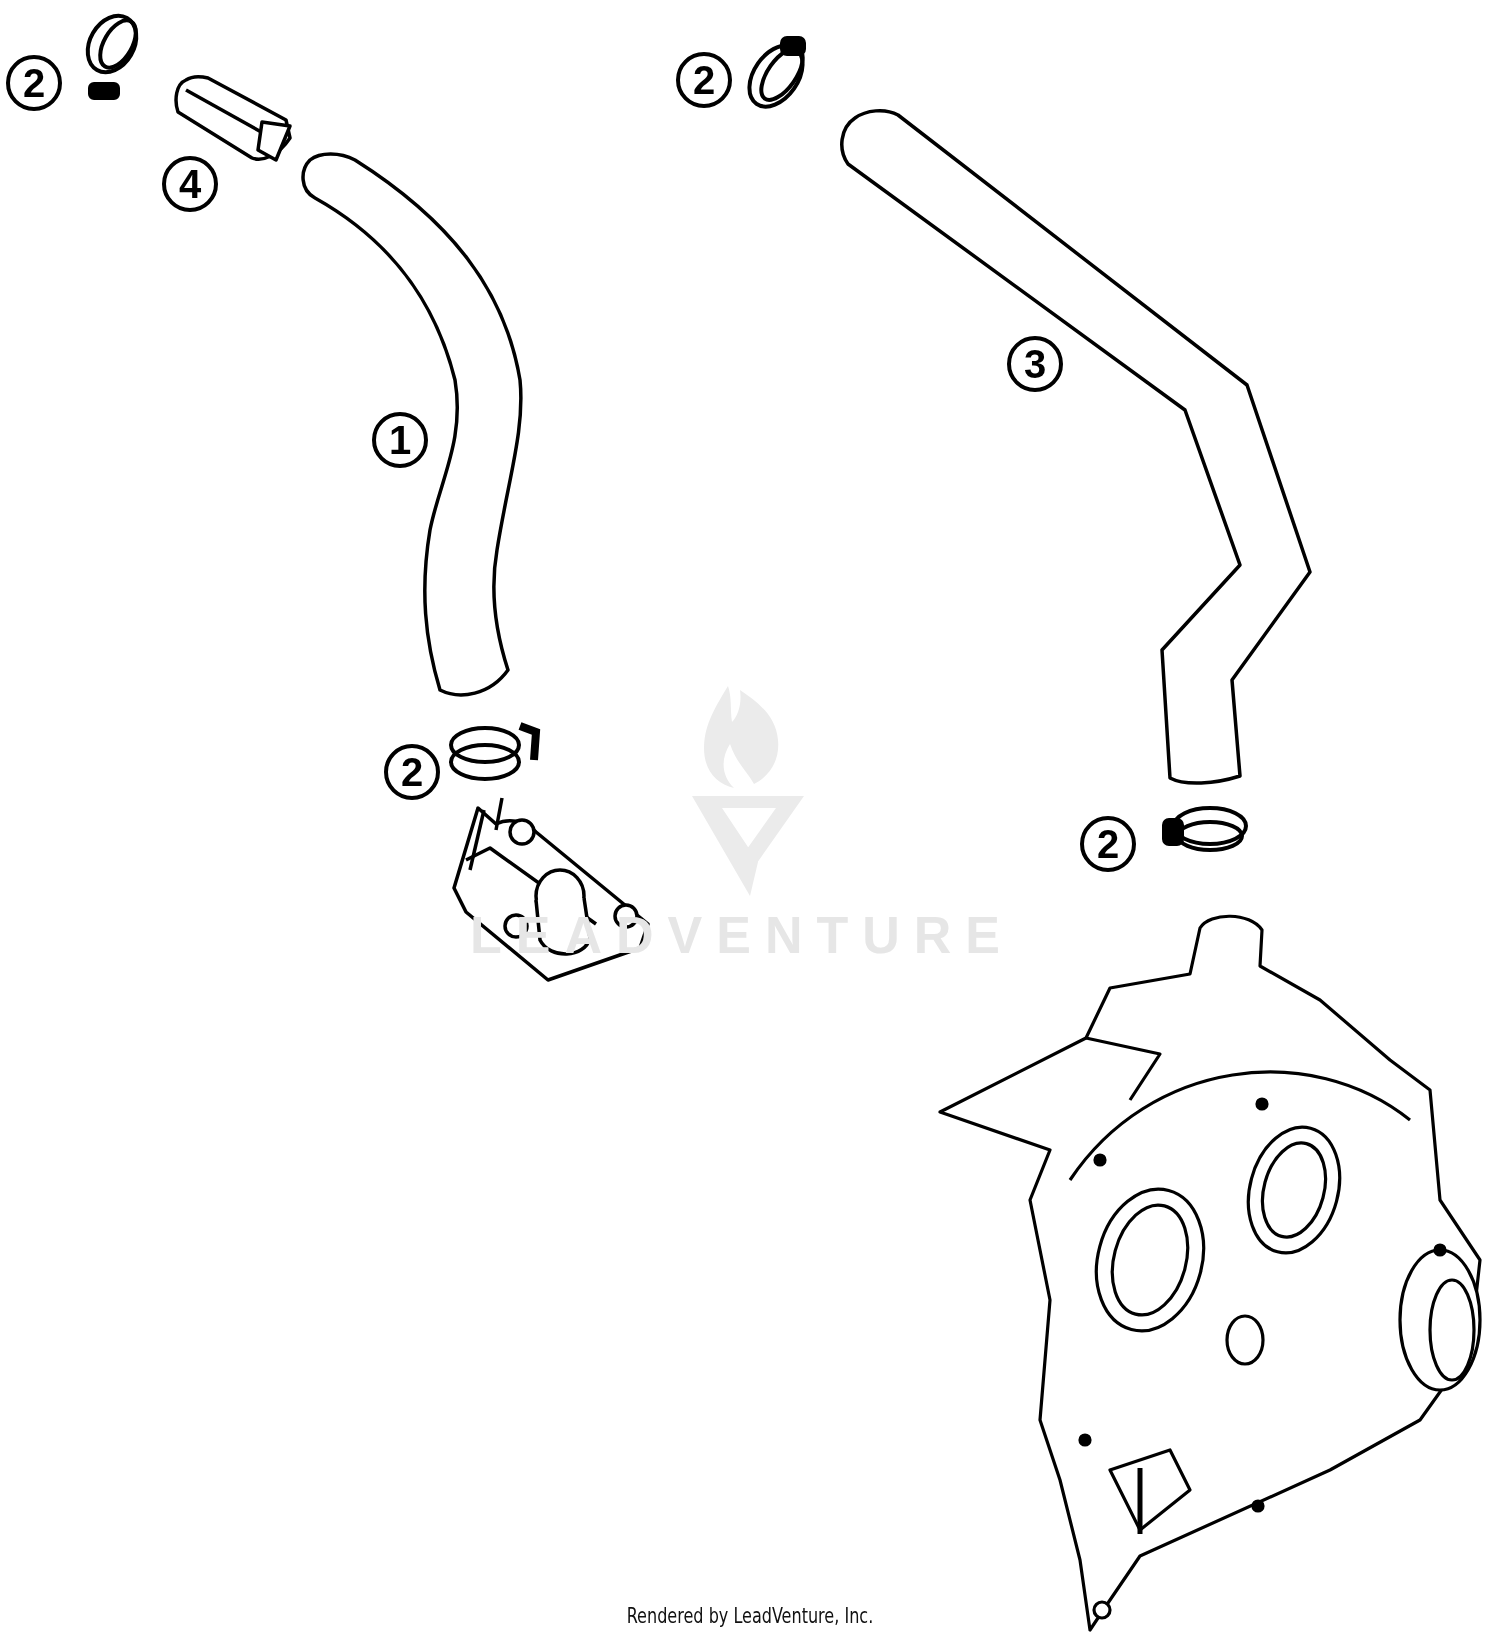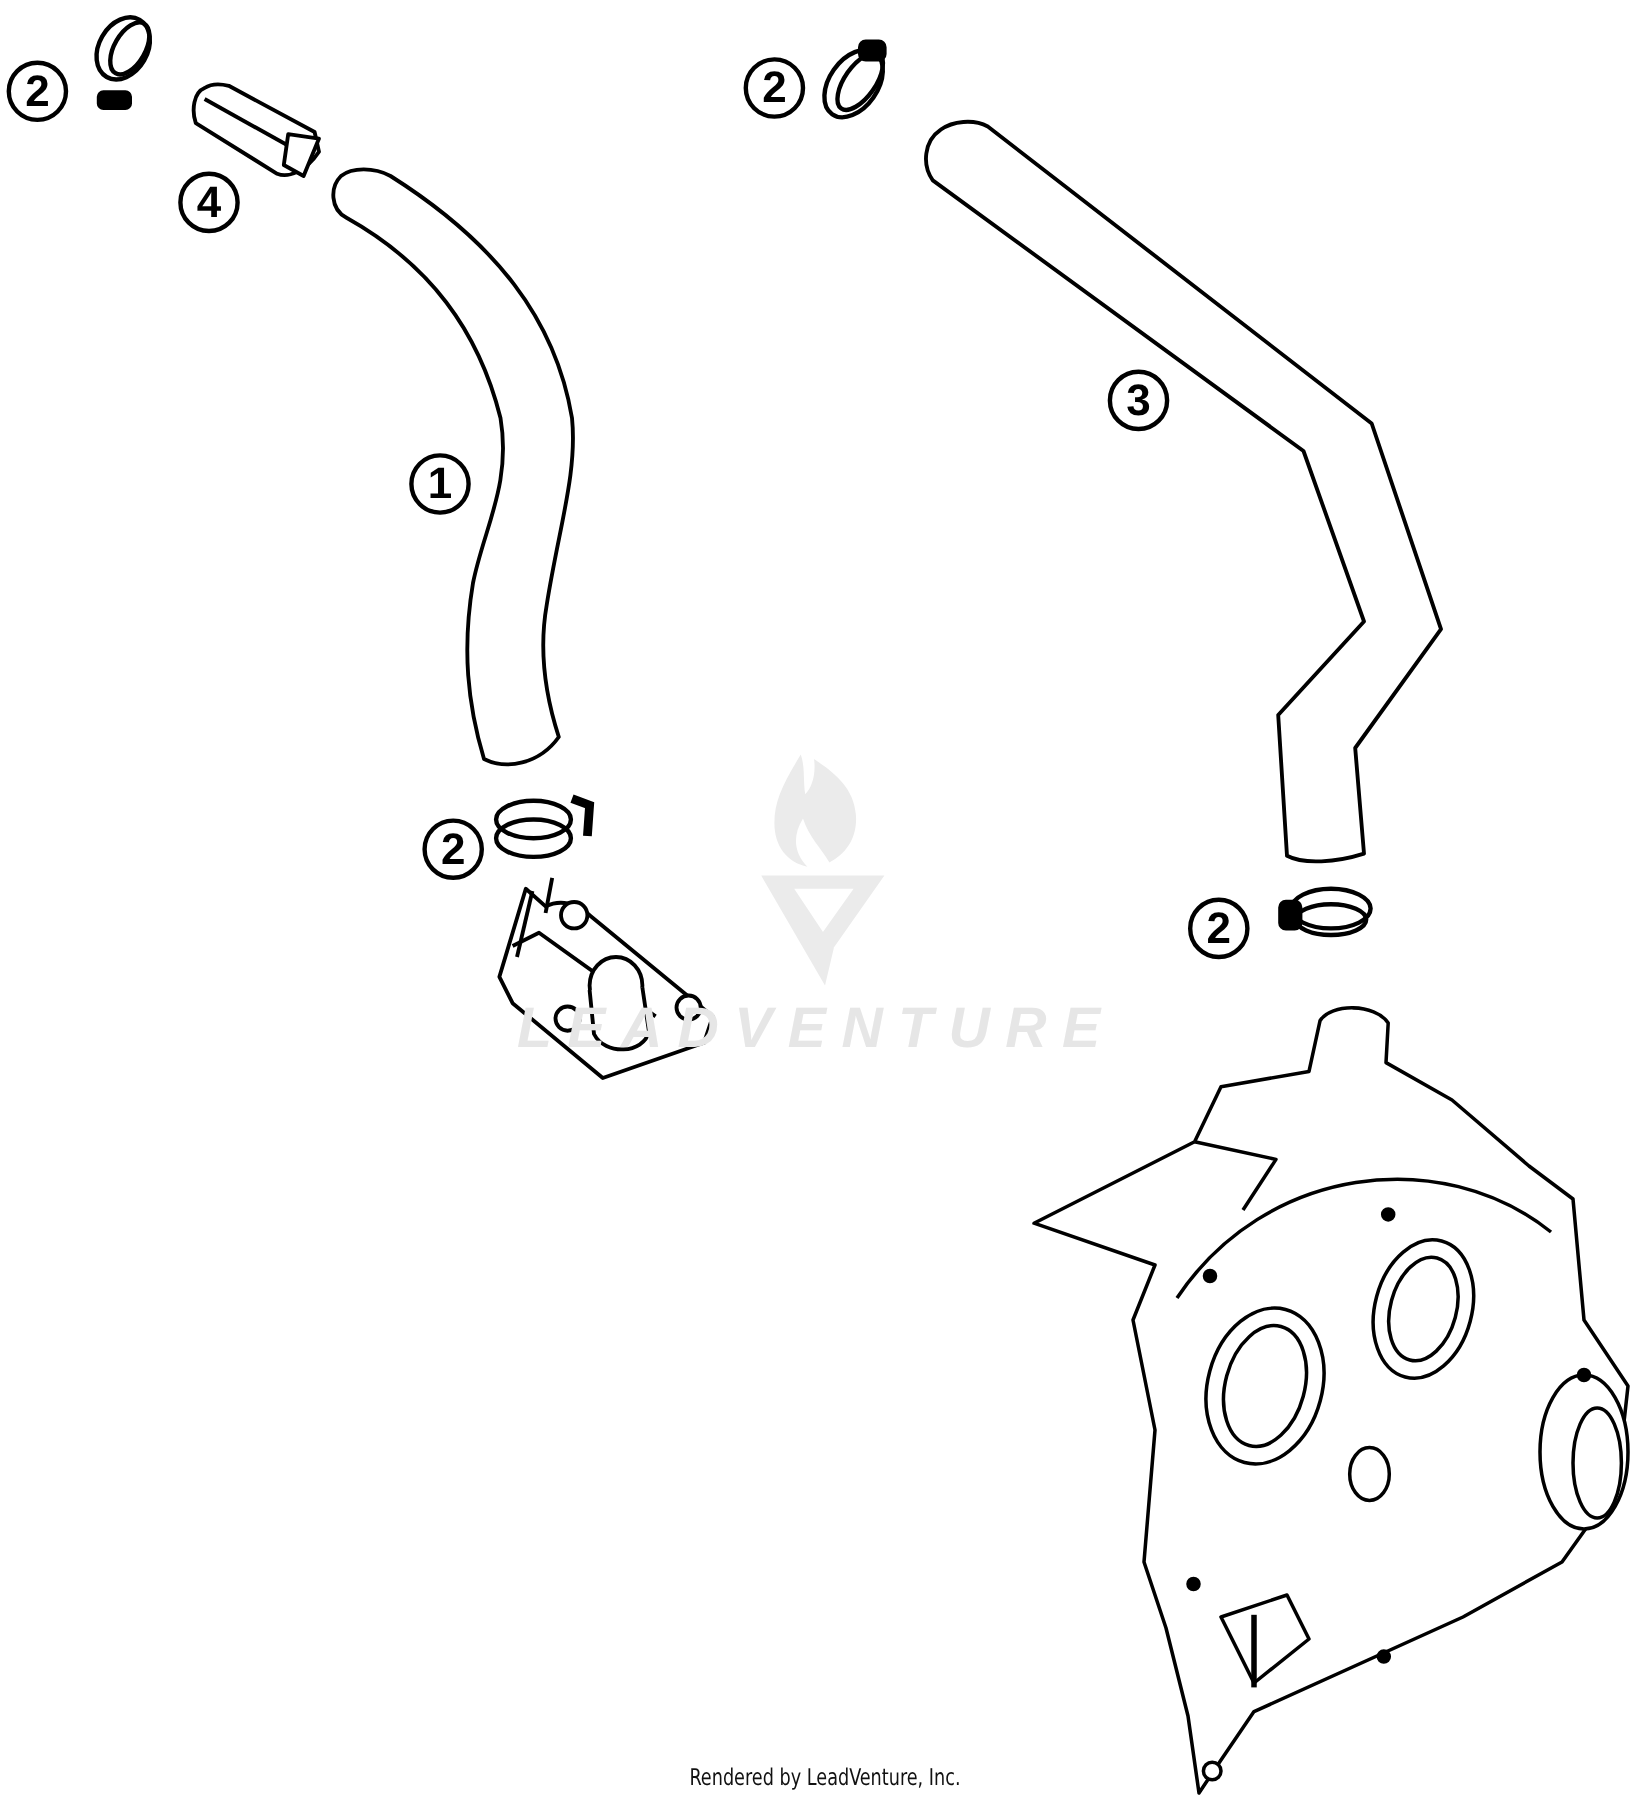--- a/index.html
+++ b/index.html
@@ -1,19 +1,19 @@
 <!DOCTYPE html>
 <html><head>
 <meta charset="utf-8">
 <style>
   html, body { margin: 0; padding: 0; background: #ffffff; }
   body { width: 1500px; height: 1646px; position: relative; overflow: hidden; font-family: "DejaVu Sans", sans-serif; }
   #canvas { position: absolute; left: 0; top: 0; width: 1500px; height: 1646px; }
   .callout { position: absolute; width: 56px; height: 56px; border: 4px solid #000; border-radius: 50%; box-sizing: border-box; display: flex; align-items: center; justify-content: center; font-family: "Liberation Sans", sans-serif; font-weight: bold; font-size: 40px; color: #000; background: #fff; line-height: 1; cursor: pointer; }
-  .watermark-text { position: absolute; left: 470px; top: 905px; font-family: "Liberation Sans", sans-serif; font-weight: bold; font-size: 52px; letter-spacing: 14px; color: #e6e6e6; font-style: italic; }
+  .watermark-text { position: absolute; left: 470px; top: 905px; font-family: "Liberation Sans", sans-serif; font-weight: bold; font-size: 52px; letter-spacing: 14px; color: #e6e6e6; }
   .footer { position: absolute; left: 0; width: 1500px; top: 1604px; text-align: center; font-family: "DejaVu Sans Condensed", "DejaVu Sans", sans-serif; font-size: 21px; color: #111; transform: scaleX(0.85); }
 </style>
 </head>
 <body>
 
 <svg id="canvas" viewBox="0 0 1500 1646" xmlns="http://www.w3.org/2000/svg">
 
   <g fill="#ebebeb" stroke="none">
     <path d="M728 686 C 712 712, 704 728, 704 748 C 704 770, 716 784, 734 788 C 722 776, 720 760, 730 744 C 736 762, 746 770, 754 784 C 770 776, 780 760, 778 740 C 776 716, 758 702, 740 690 C 742 704, 738 716, 732 722 C 730 708, 732 698, 728 686 Z"></path>
     <path d="M692 796 L 804 796 L 752 870 L 742 856 L 776 808 L 722 808 L 758 862 L 750 896 Z"></path>

